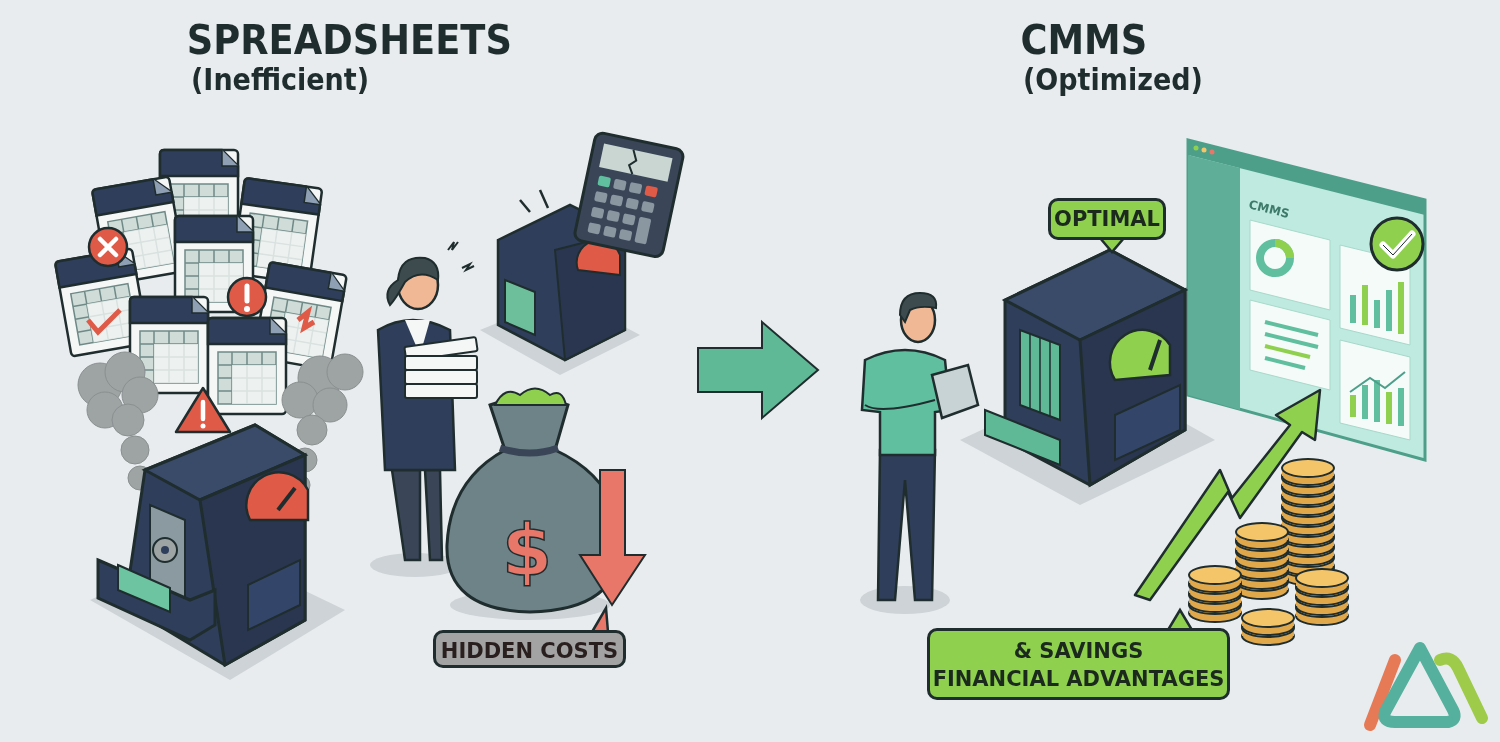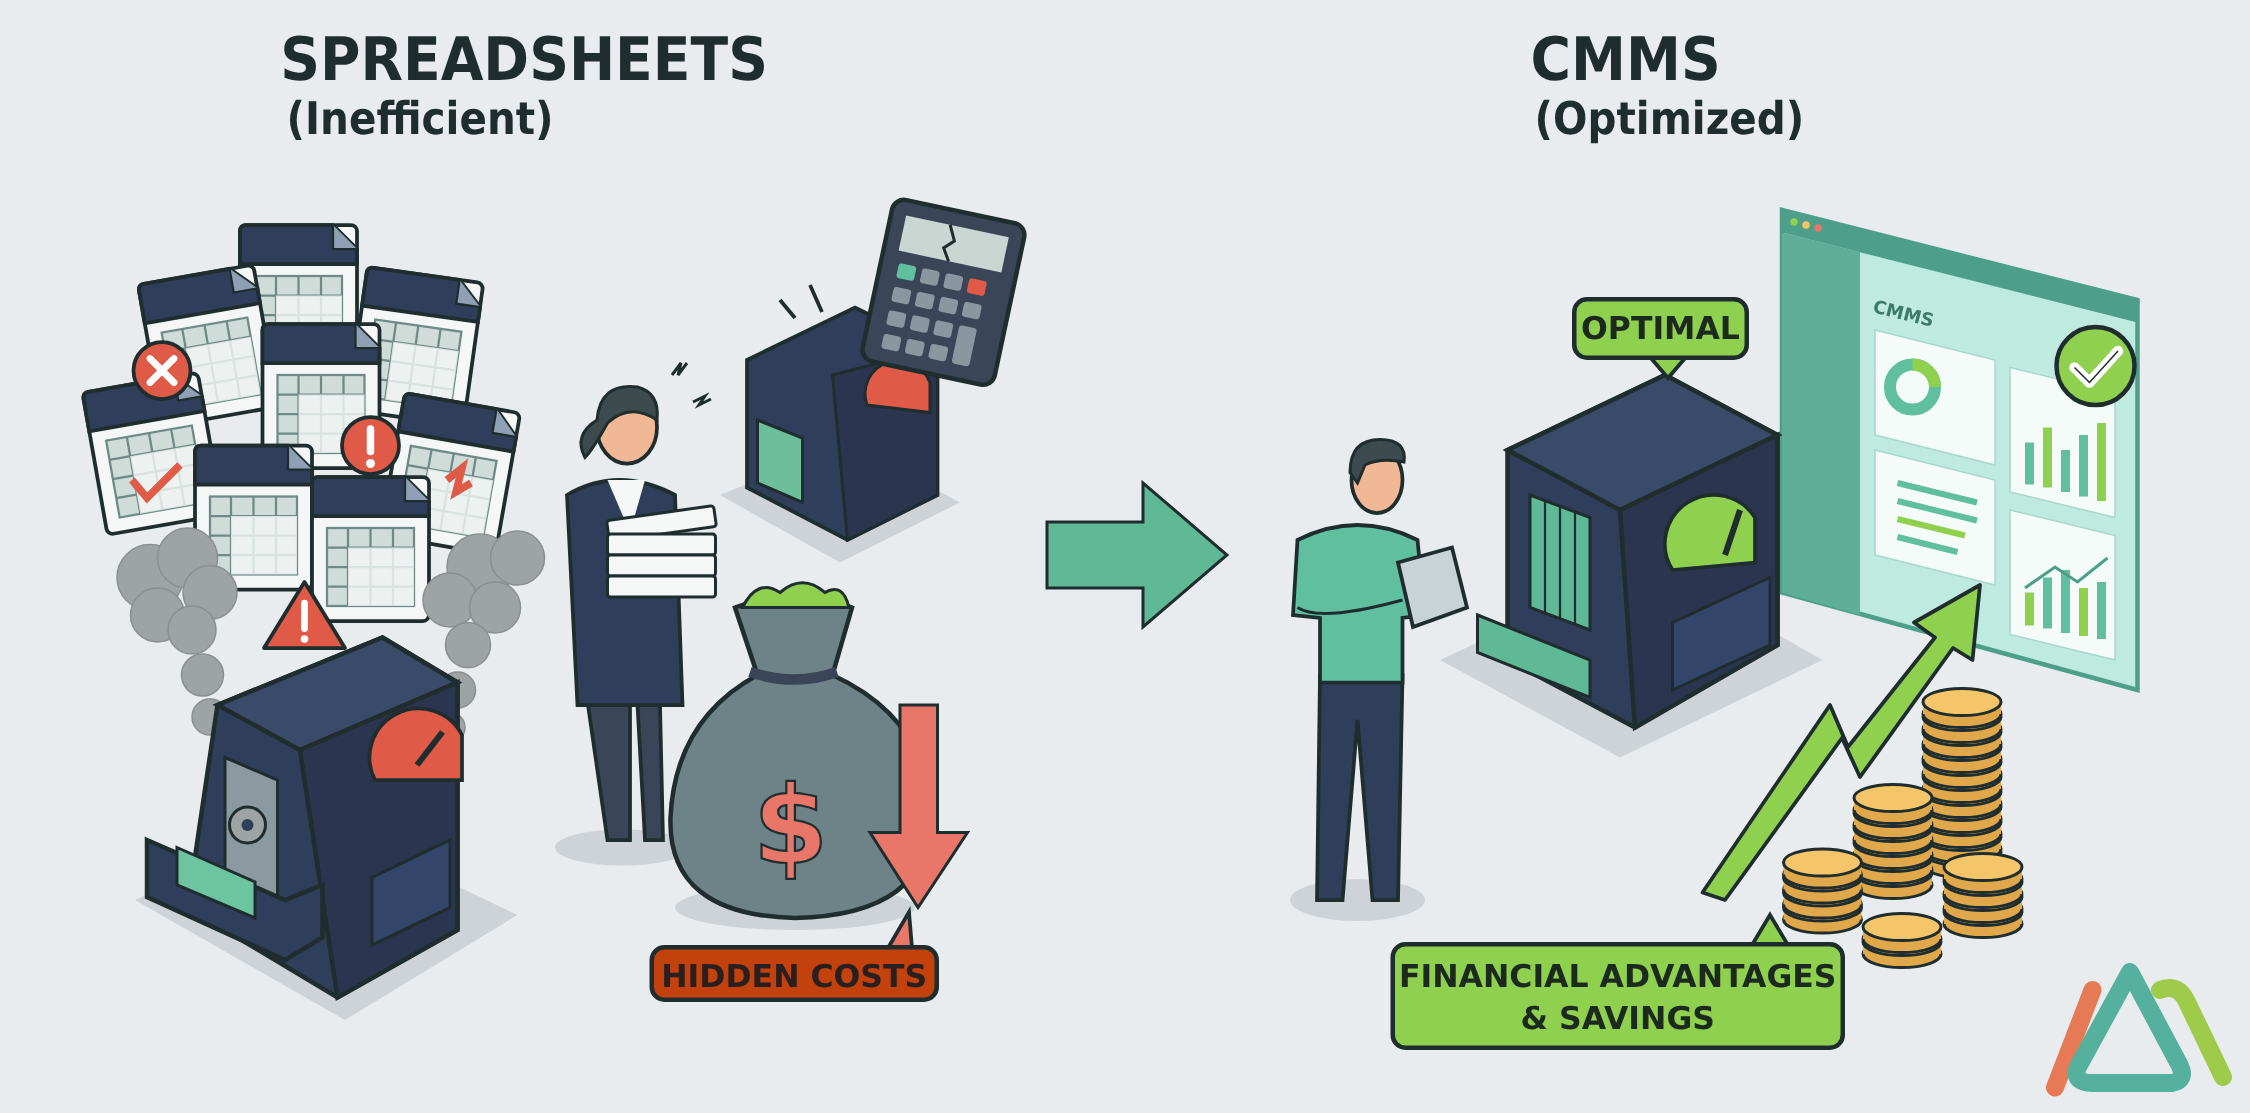--- a/index.html
+++ b/index.html
@@ -19,21 +19,21 @@
     #h-left { left: 170px; top: 18px; width: 420px; }
     #h-right { left: 1010px; top: 18px; width: 260px; }
     .scene { position: absolute; left: 0; top: 0; width: 1500px; height: 742px; }
     .callout {
       position: absolute; border: 3px solid #1f2d2e; border-radius: 10px;
       font-family: "DejaVu Sans", sans-serif; font-weight: bold; color: #1b2a1d;
       text-align: center; box-sizing: border-box;
     }
     #callout-hidden {
       left: 433px; top: 630px; width: 193px; height: 38px;
-      background: #c2410c; font-size: 21px; line-height: 36px; color: #2a1f1f;
+      background: #a3a3a3; font-size: 21px; line-height: 36px; color: #2a1f1f;
     }
     #callout-optimal {
       left: 1048px; top: 198px; width: 118px; height: 42px;
       background: #8fd14f; font-size: 21px; line-height: 36px;
     }
     #callout-financial {
       left: 927px; top: 628px; width: 303px; height: 72px;
       background: #8fd14f; font-size: 21px; line-height: 28px; padding-top: 6px;
     }
     #callout-financial span { display: block; }
@@ -307,15 +307,15 @@
   <g>
     <path d="M1370 725 L1395 660" stroke="#e67a56" stroke-width="12" stroke-linecap="round" fill="none"></path>
     <path d="M1420 648 L1385 712 Q1382 722 1395 722 L1448 722 Q1458 720 1453 710 Z" stroke="#55b09e" stroke-width="12" stroke-linejoin="round" fill="none"></path>
     <path d="M1440 660 Q1452 655 1458 668 L1482 718" stroke="#9fcb4a" stroke-width="12" stroke-linecap="round" fill="none"></path>
   </g>
 </svg>
 
 <div class="callout" id="callout-hidden">HIDDEN COSTS</div>
 <div class="callout" id="callout-optimal">OPTIMAL</div>
 <div class="callout" id="callout-financial">
+  <span>&amp; SAVINGS</span>
   <span>FINANCIAL ADVANTAGES</span>
-  <span>&amp; SAVINGS</span>
 </div>
 
 </body></html>

